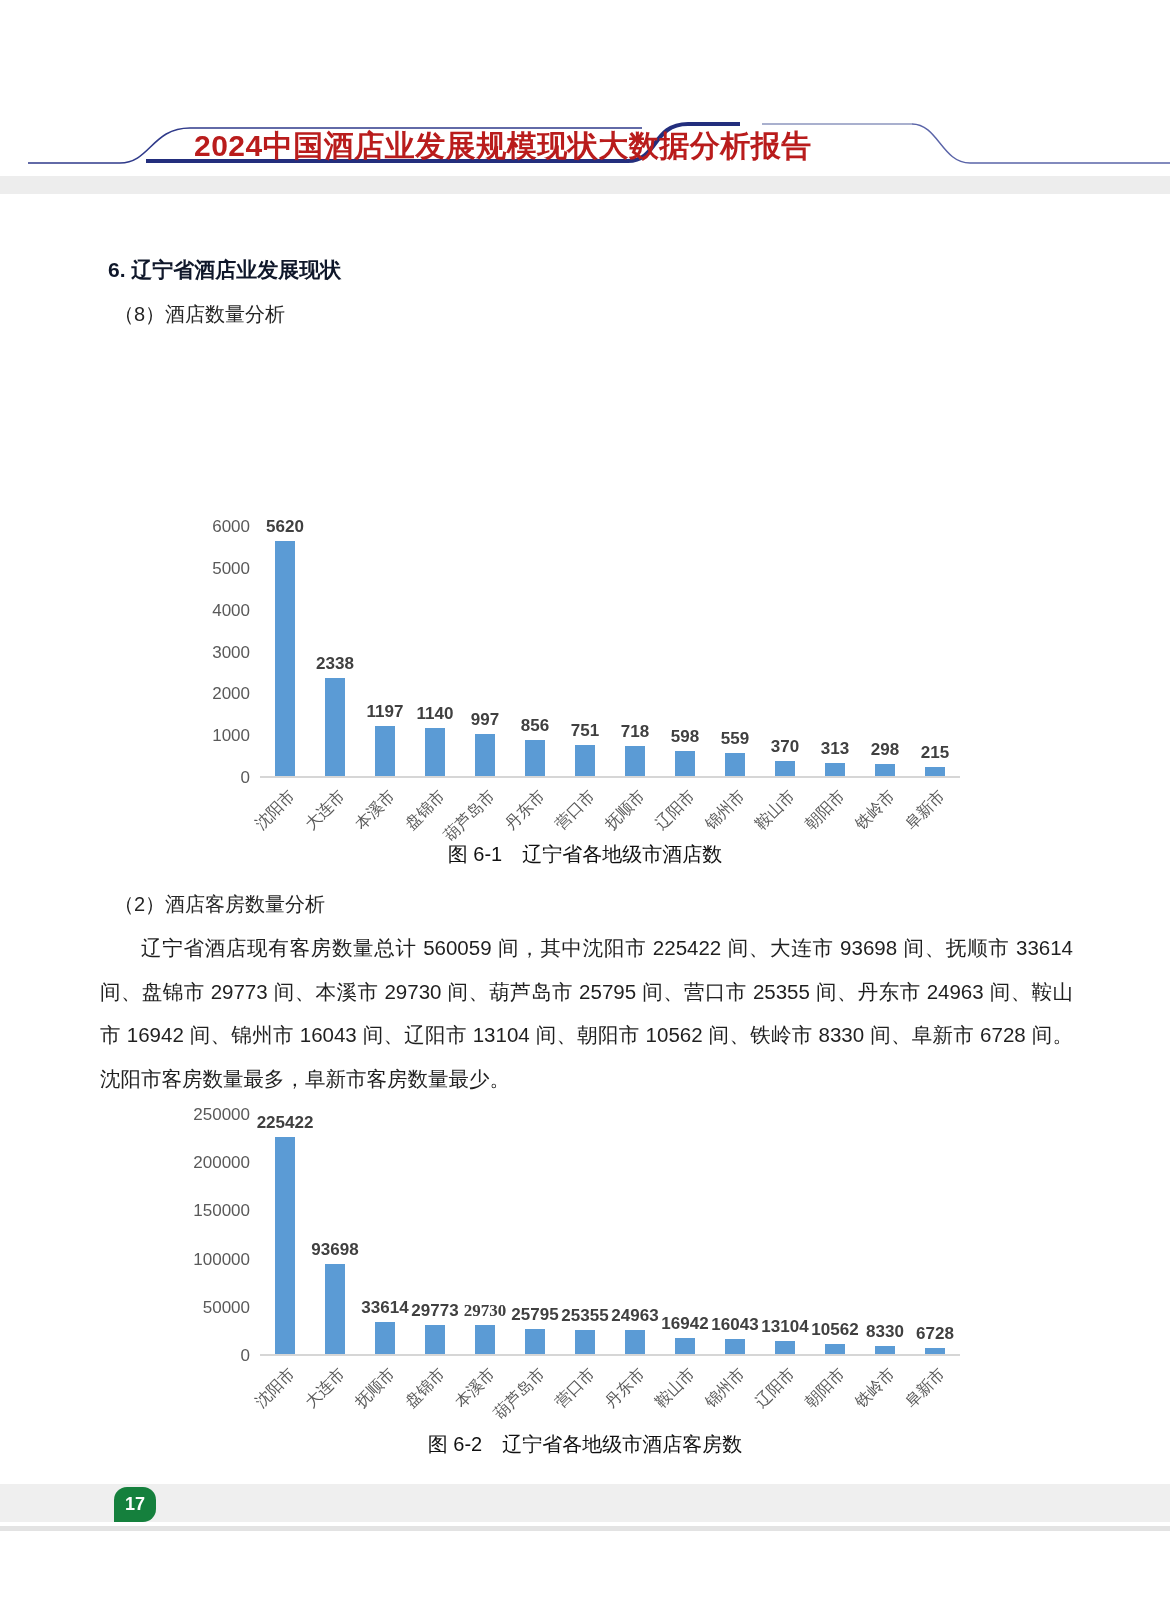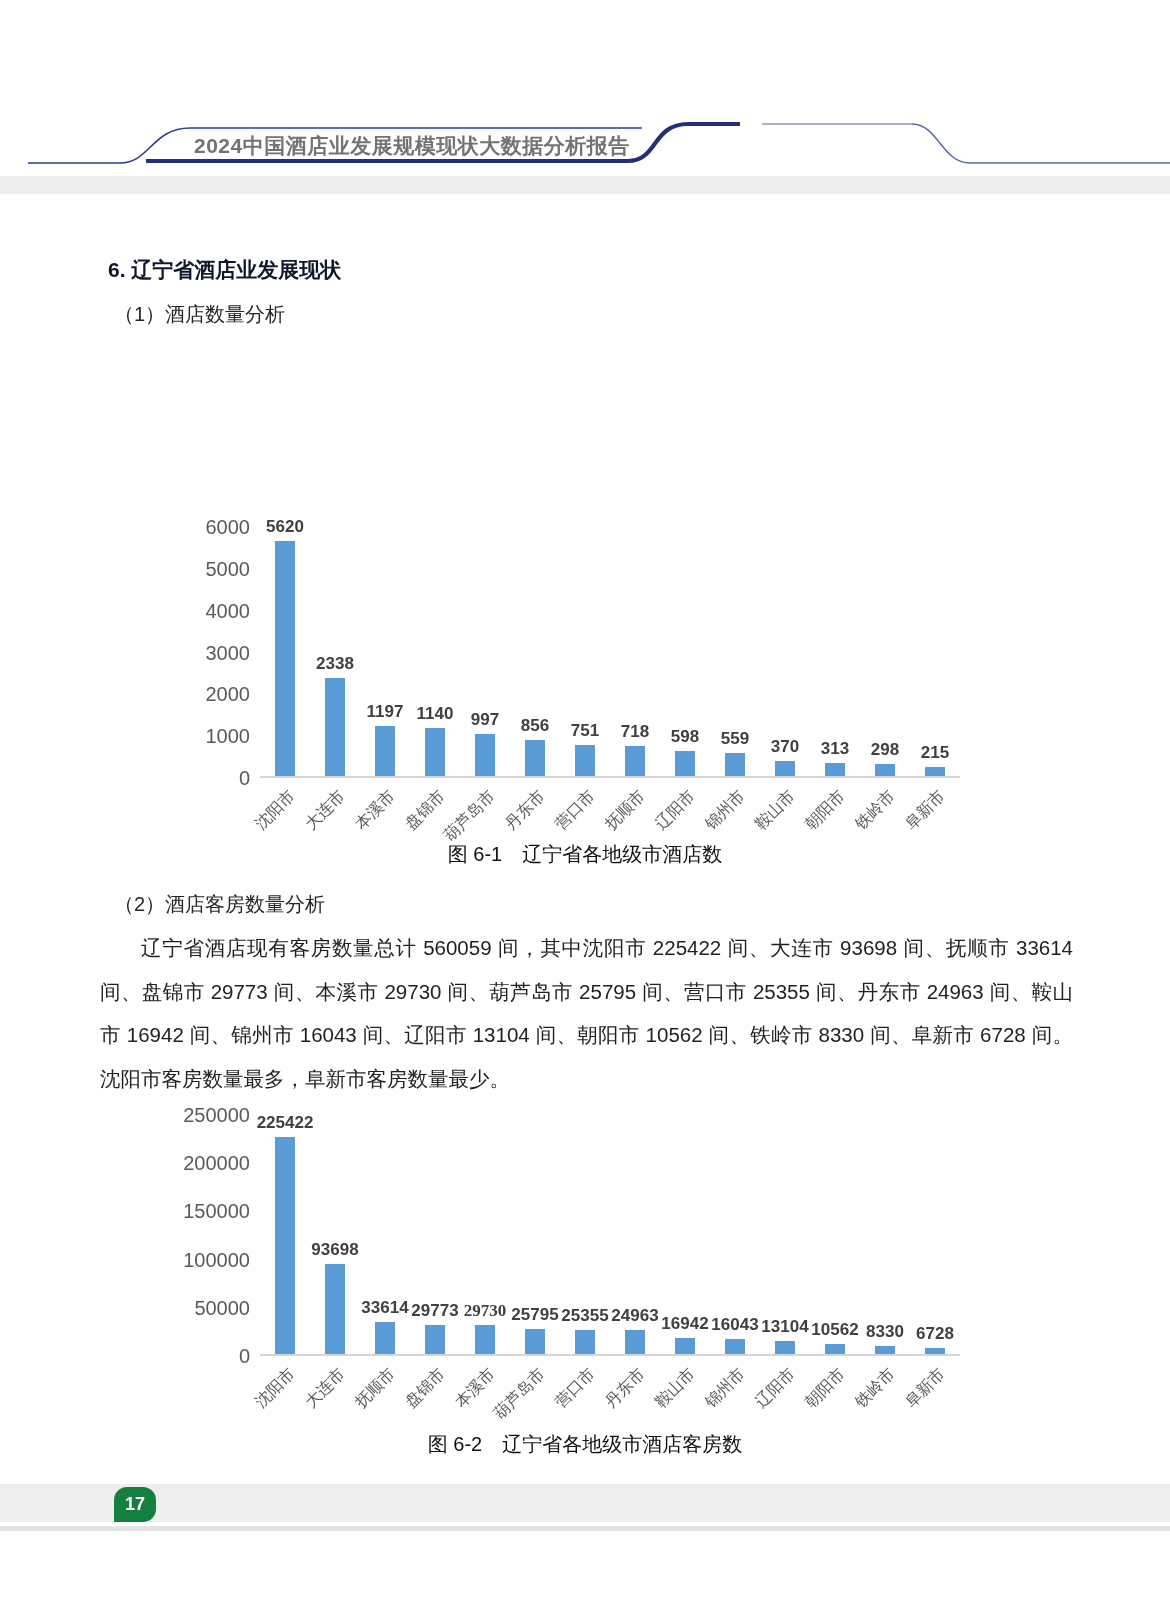--- a/index.html
+++ b/index.html
@@ -7,21 +7,21 @@
     position:relative;
     width:1170px;height:1600px;
     background:#ffffff;
     font-family:"Liberation Sans","DejaVu Sans",sans-serif;
     overflow:hidden;
   }
   
   .hdr-svg{position:absolute;left:0;top:100px;width:1170px;height:80px;}
   .hdr-title{
     position:absolute;left:194px;top:131px;width:430px;height:30px;
-    font-size:21px;font-weight:bold;color:#737373;letter-spacing:.5px;
+    font-size:30px;font-weight:bold;color:#b91c1c;letter-spacing:.5px;
     white-space:nowrap;line-height:30px;
   }
   .hdr-band{position:absolute;left:0;top:176px;width:1170px;height:18px;background:#EDEDED;}
   
   .section-heading{
     position:absolute;left:108px;top:256px;
     font-size:21px;font-weight:bold;color:#0f172a;white-space:nowrap;
   }
   .sub-heading{
     position:absolute;left:114px;
@@ -39,21 +39,21 @@
     font-size:20px;color:#111111;
   }
   .cap1{top:841px;} .cap2{top:1431px;}
   
   .chart{position:absolute;display:flex;align-items:flex-end;}
   #c1{left:180px;top:527px;width:780px;height:251px;}
   #c2{left:180px;top:1115px;width:780px;height:241px;}
   .yaxis{position:relative;width:80px;height:100%;}
   .ytick{
     position:absolute;right:10px;height:20px;line-height:20px;
-    font-size:20px;color:#595959;white-space:nowrap;
+    font-size:17px;color:#595959;white-space:nowrap;
   }
   .plot{position:relative;flex:1;height:100%;border-bottom:2px solid #D6D6D6;}
   .slots{position:absolute;left:0;right:0;top:0;bottom:0;display:flex;}
   .slot{position:relative;flex:1;display:flex;justify-content:center;align-items:flex-end;}
   .bar{width:20px;}
   .dlabel{
     position:absolute;left:50%;transform:translateX(-50%);
     font-size:17px;font-weight:600;color:#404040;white-space:nowrap;text-align:center;
   }
   .xlabel{
@@ -79,21 +79,21 @@
   <svg class="hdr-svg" viewBox="0 0 1170 80" fill="none" xmlns="http://www.w3.org/2000/svg">
     <path d="M 28 63 H 120 C 150 63 152 28 190 28 H 642" stroke="#2F3A8A" stroke-width="1.6"></path>
     <path d="M 146 61 H 628 C 658 61 652 24 688 24 H 740" stroke="#232E7D" stroke-width="4.2"></path>
     <path d="M 762 24 H 912" stroke="#8C96BE" stroke-width="1.6"></path>
     <path d="M 912 24 C 938 24 942 63 970 63 H 1170" stroke="#5A64A8" stroke-width="1.4"></path>
   </svg>
   <div class="hdr-title">2024中国酒店业发展规模现状大数据分析报告</div>
   <div class="hdr-band"></div>
 
   <div class="section-heading">6. 辽宁省酒店业发展现状</div>
-  <div class="sub-heading sub1">（1）酒店数量分析</div>
+  <div class="sub-heading sub1">（8）酒店数量分析</div>
 
   <div class="chart" id="c1">
     <div class="yaxis">
         <div class="ytick" style="bottom: -10px;">0</div>
         <div class="ytick" style="bottom: 31.8333px;">1000</div>
         <div class="ytick" style="bottom: 73.6667px;">2000</div>
         <div class="ytick" style="bottom: 115.5px;">3000</div>
         <div class="ytick" style="bottom: 157.333px;">4000</div>
         <div class="ytick" style="bottom: 199.167px;">5000</div>
         <div class="ytick" style="bottom: 241px;">6000</div>

